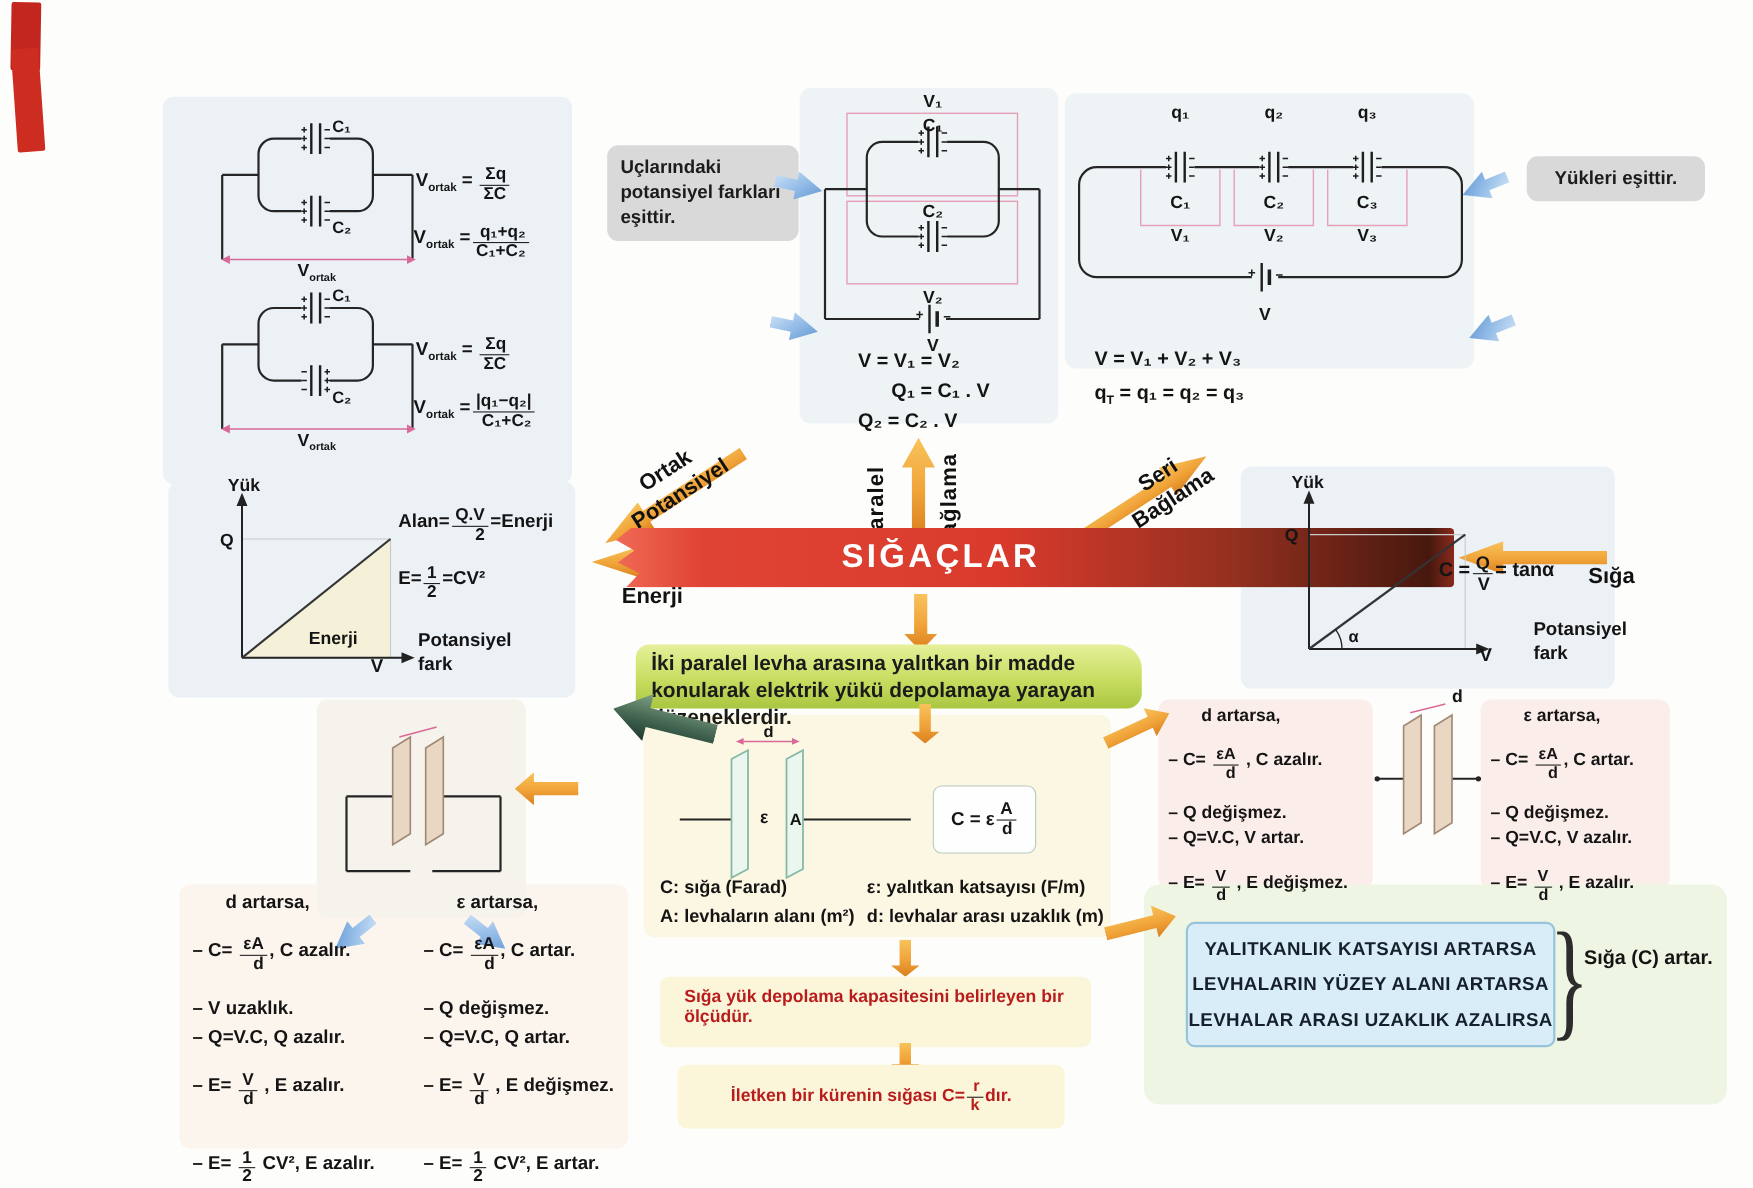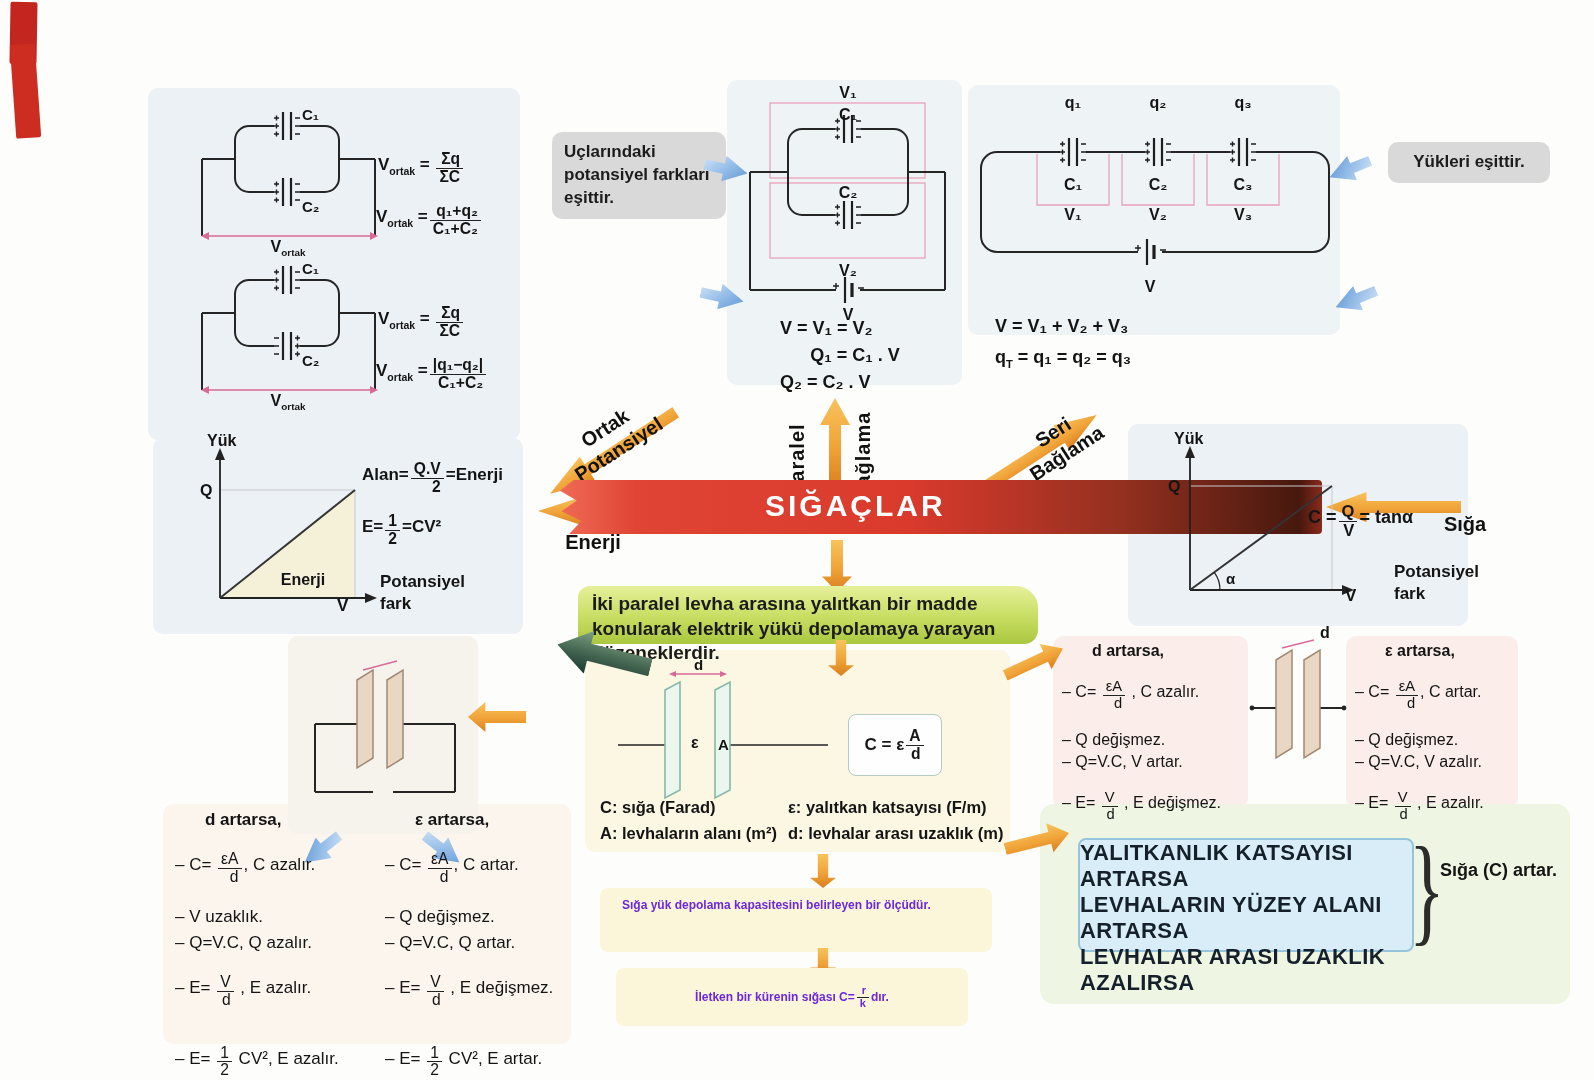--- a/index.html
+++ b/index.html
@@ -44,32 +44,32 @@
   sub{font-size:0.62em}
   
   .cl{position:absolute;font-size:16px;font-weight:600;color:#141414;text-align:center}
   
   .defbox{position:absolute;left:578px;top:586px;width:460px;height:58px;
           background:linear-gradient(180deg,#e6f09a 0%,#c7dd61 55%,#aac740 100%);
           border-radius:12px 22px 14px 4px;padding:6px 14px;box-sizing:border-box;
           font-size:19px;font-weight:600;color:#1b1b1b;line-height:1.3}
   
   .ybox{position:absolute;background:#fbf6da;border-radius:8px;box-sizing:border-box;
-        font-size:12px;font-weight:600;color:#6d28d9}
+        font-size:16px;font-weight:600;color:#b91c1c}
   
   .list{position:absolute;font-size:17px;color:#141414}
   .list .ti{margin-left:30px;margin-bottom:4px;font-weight:600}
-  .list .mi{margin:6px 0;font-weight:400;white-space:nowrap}
+  .list .mi{margin:6px 0;font-weight:700;white-space:nowrap}
   .list.small{font-size:16px}
   .list.small .mi{margin:4px 0}
   
   .bluebox{position:absolute;left:1078px;top:838px;width:332px;height:110px;
            background:#d9edf8;border:2px solid #96c4da;border-radius:8px;
            display:flex;flex-direction:column;justify-content:space-evenly;align-items:center}
-  .bluebox div{font-size:22px;font-weight:600;color:#15202a;letter-spacing:.4px}
+  .bluebox div{font-size:17px;font-weight:600;color:#15202a;letter-spacing:.4px}
   .brace{position:absolute;left:1398px;top:830px;font-family:"Liberation Serif",serif;
          font-size:120px;font-weight:400;color:#2c2c2c;transform:scaleX(.62);line-height:1}
   
   .wire{stroke:#252525;stroke-width:2;fill:none}
   .pinkd{stroke:#d96a98;stroke-width:1.4;fill:none}
   .pinkr{stroke:#e8a0ba;stroke-width:1.3;fill:none}
   .pinkh{fill:#d96a98}
   .cpl{stroke:#1e1e1e;stroke-width:2.2}
   .bthick{stroke-width:3.2}
   .csgn{stroke:#1e1e1e;stroke-width:1.4;fill:none}

